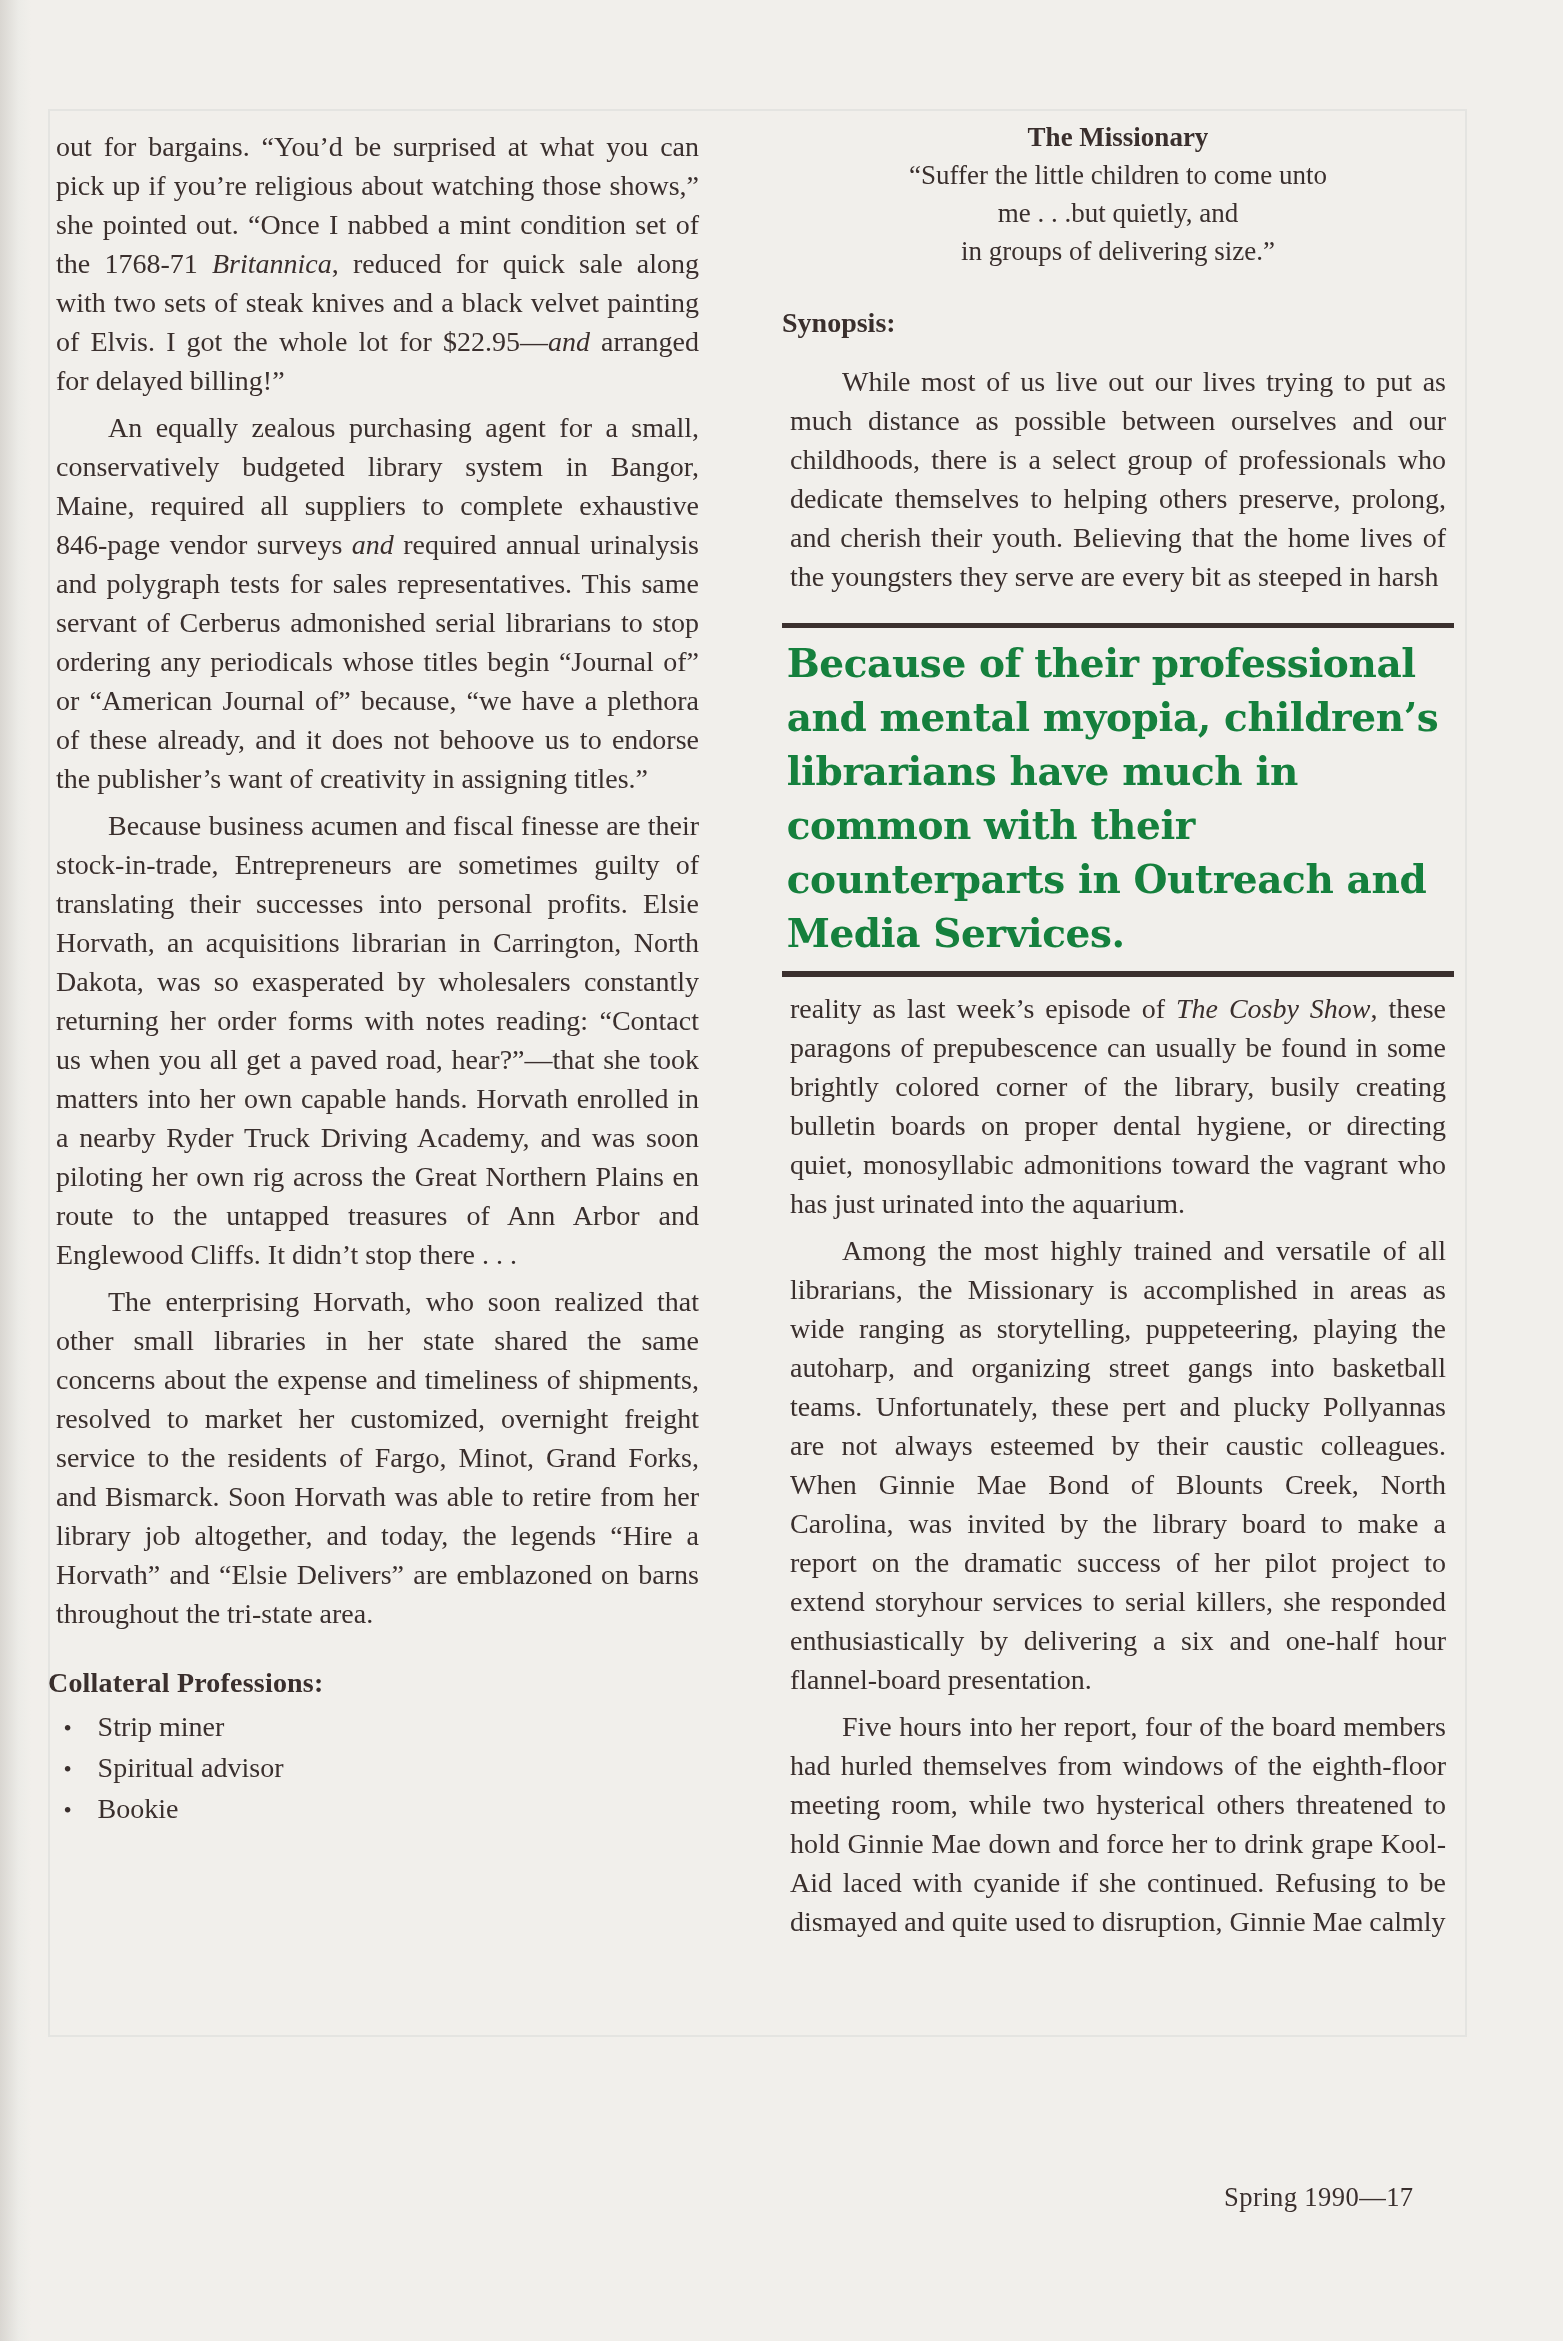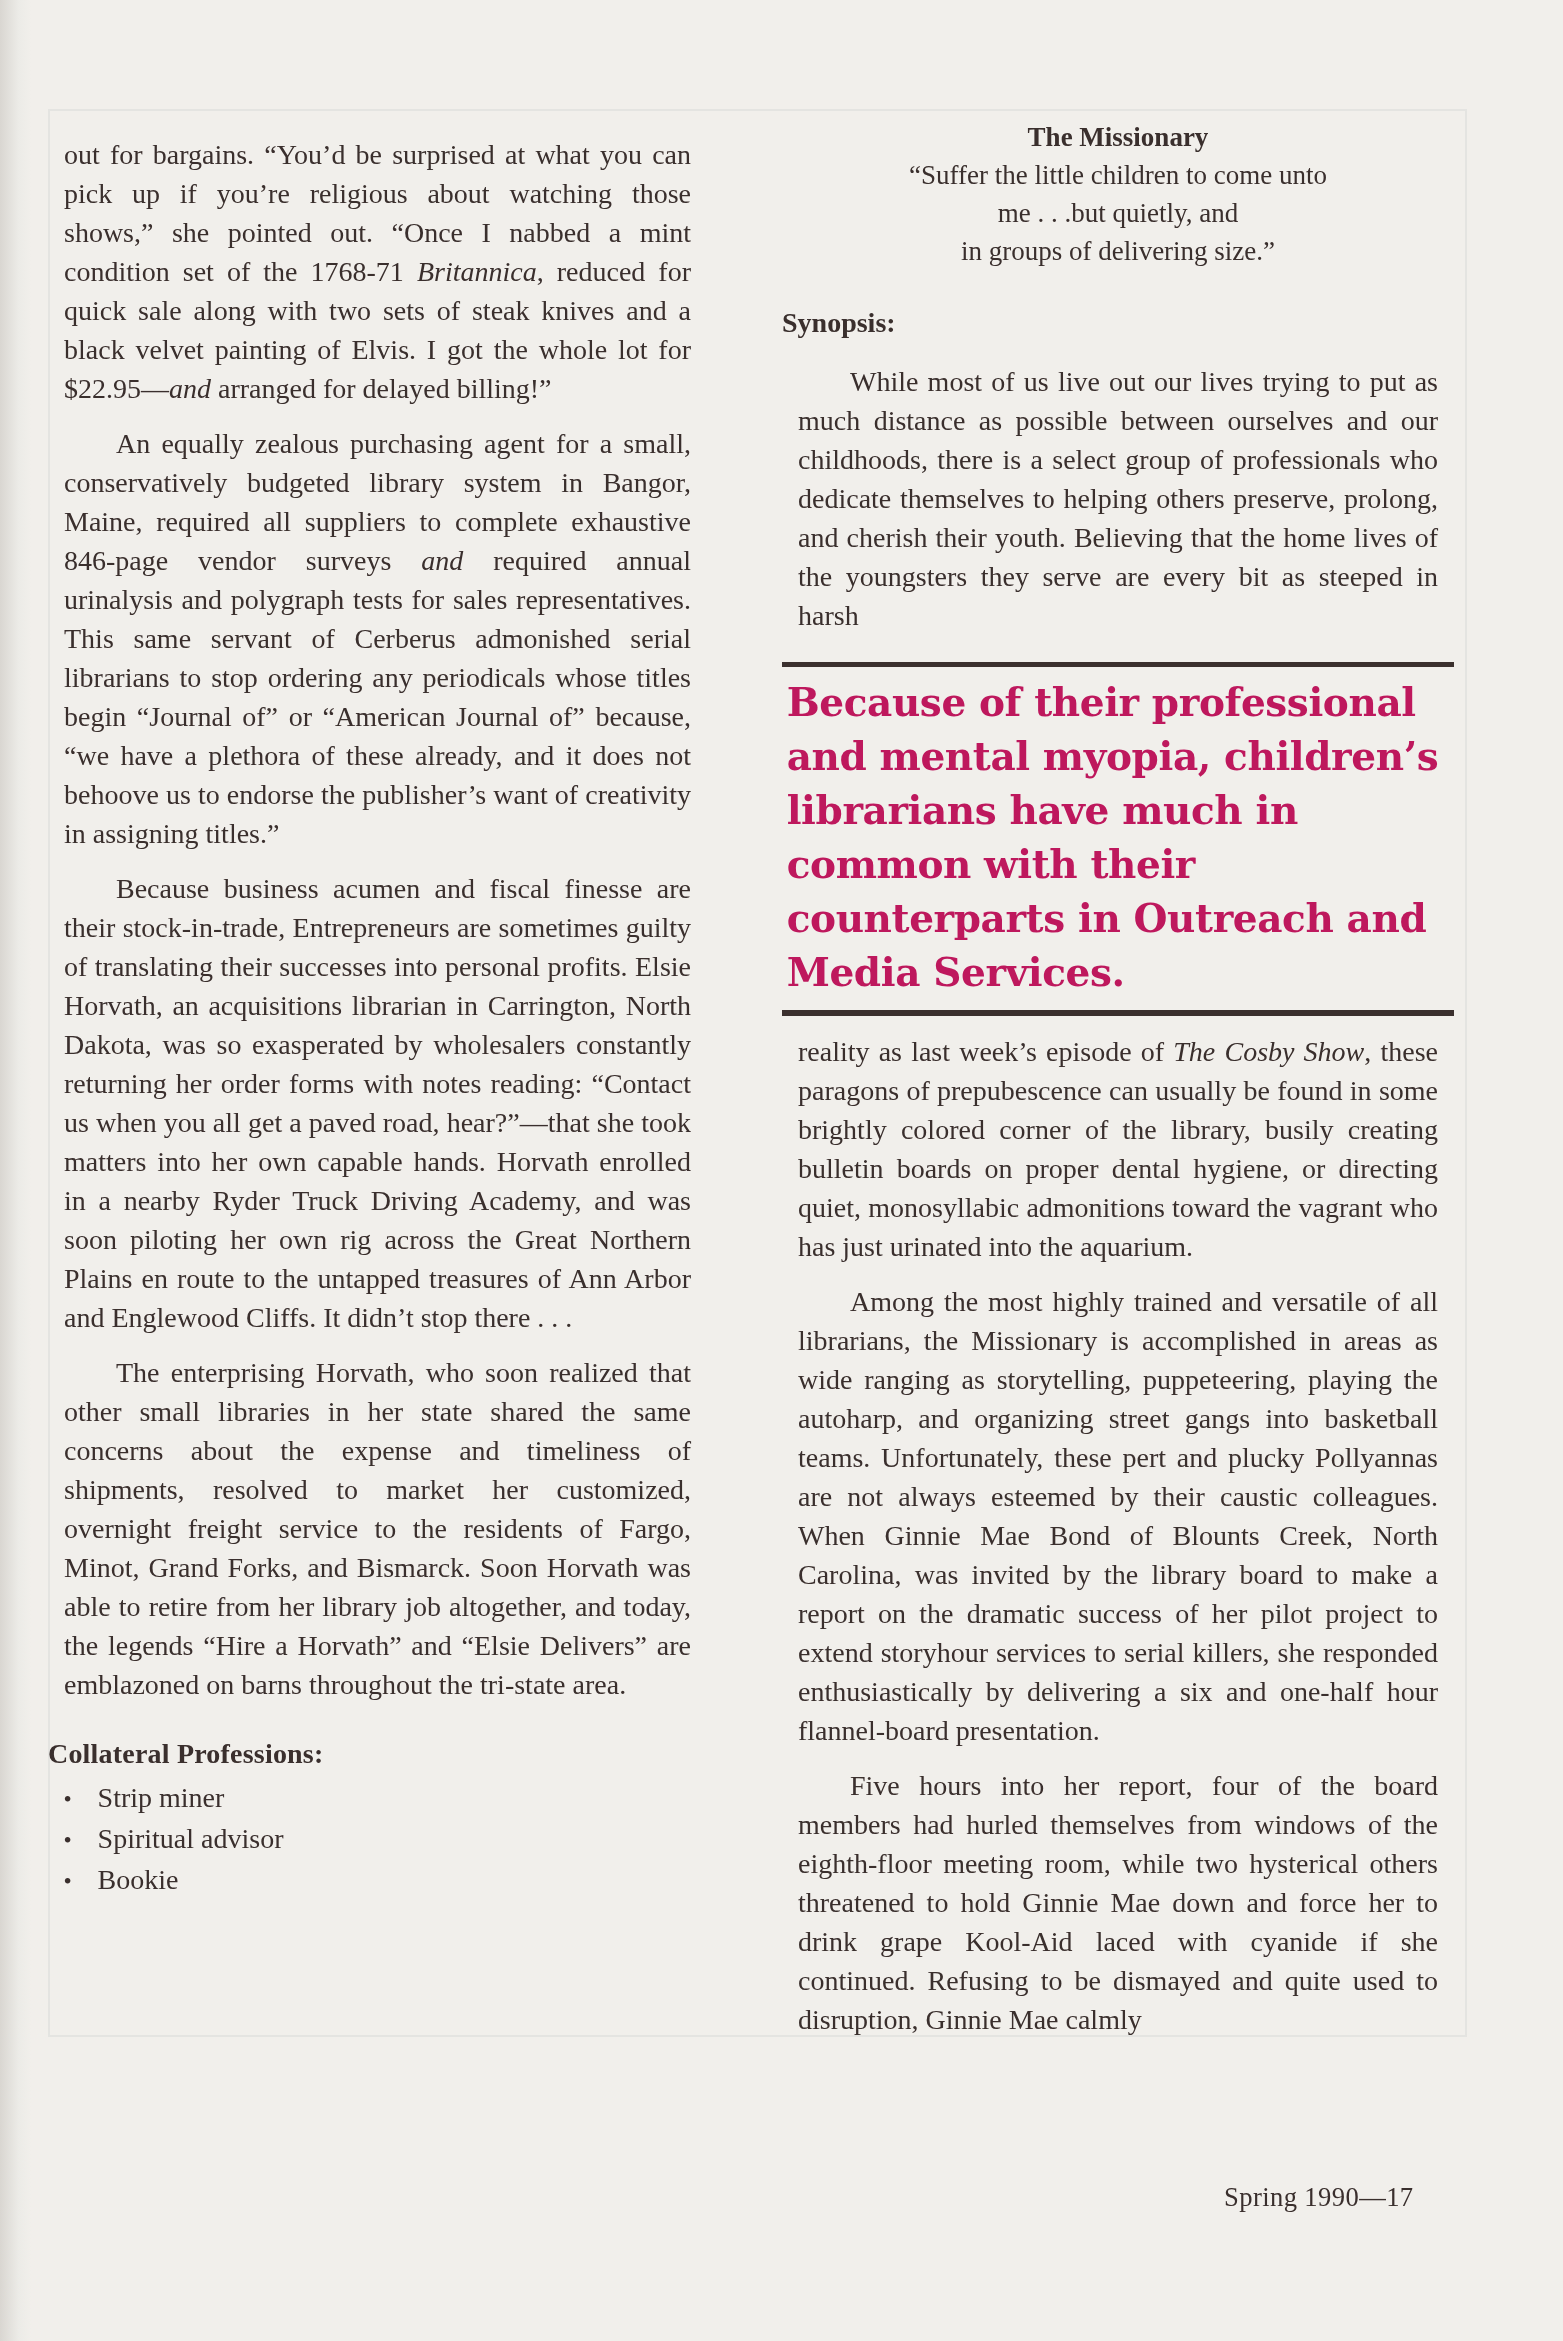--- a/index.html
+++ b/index.html
@@ -14,40 +14,40 @@
     position: absolute; left: 0; top: 0; width: 31px; height: 2342px;
     background: linear-gradient(to right, #d9d6d1, #ecebe7 60%, #f1efeb);
   }
   .ghost-frame {
     position: absolute; left: 48px; top: 109px; width: 1415px; height: 1924px;
     border: 2.3px solid rgba(170,175,185,0.18);
   }
   .col { position: absolute; font-size: 28px; line-height: 39px; text-align: justify; }
   .col-left { left: 48px; top: 119px; width: 659px; }
   .col-right { left: 782px; top: 118px; width: 672px; }
-  p { margin: 16px; }
+  p { margin: 8px; }
   .indent { text-indent: 52px; }
   .section-head {
     font-weight: bold; font-size: 28px; margin: 30px 0 4.7px 0;
     letter-spacing: 0.2px; text-align: left;
   }
   ul.bullets { list-style: none; margin: 0; padding: 0 0 0 15.6px; text-align: left; }
   ul.bullets li { display: flex; align-items: baseline; }
   .bullet-glyph { width: 34px; font-size: 23.5px; }
   .center-block { text-align: center; }
   .missionary-title { font-weight: bold; font-size: 27px; line-height: 38px; }
   .missionary-sub { font-style: italic; font-size: 27px; line-height: 38px; }
   .epigraph { font-size: 27px; line-height: 38px; }
   .synopsis-head { font-weight: bold; font-size: 28px; margin: 33px 0 20.3px 0; text-align: left; }
   .pullquote-wrap { margin: 26.6px 0 12.5px 0; }
   .rule { height: 5.5px; background: #3b302e; }
   .pullquote {
     font-family: "DejaVu Serif", serif; font-weight: bold;
     font-size: 39px; line-height: 54px; text-align: left;
-    padding: 7.8px 0 11px 4.7px; color: #be185d; letter-spacing: -0.4px;
+    padding: 7.8px 0 11px 4.7px; color: #15803d; letter-spacing: -0.4px;
   }
   em { font-style: italic; }
   .folio {
     position: absolute; left: 1224px; top: 2182px;
     font-size: 26.6px; letter-spacing: 0.4px;
   }
 </style>
 </head>
 <body>
 

